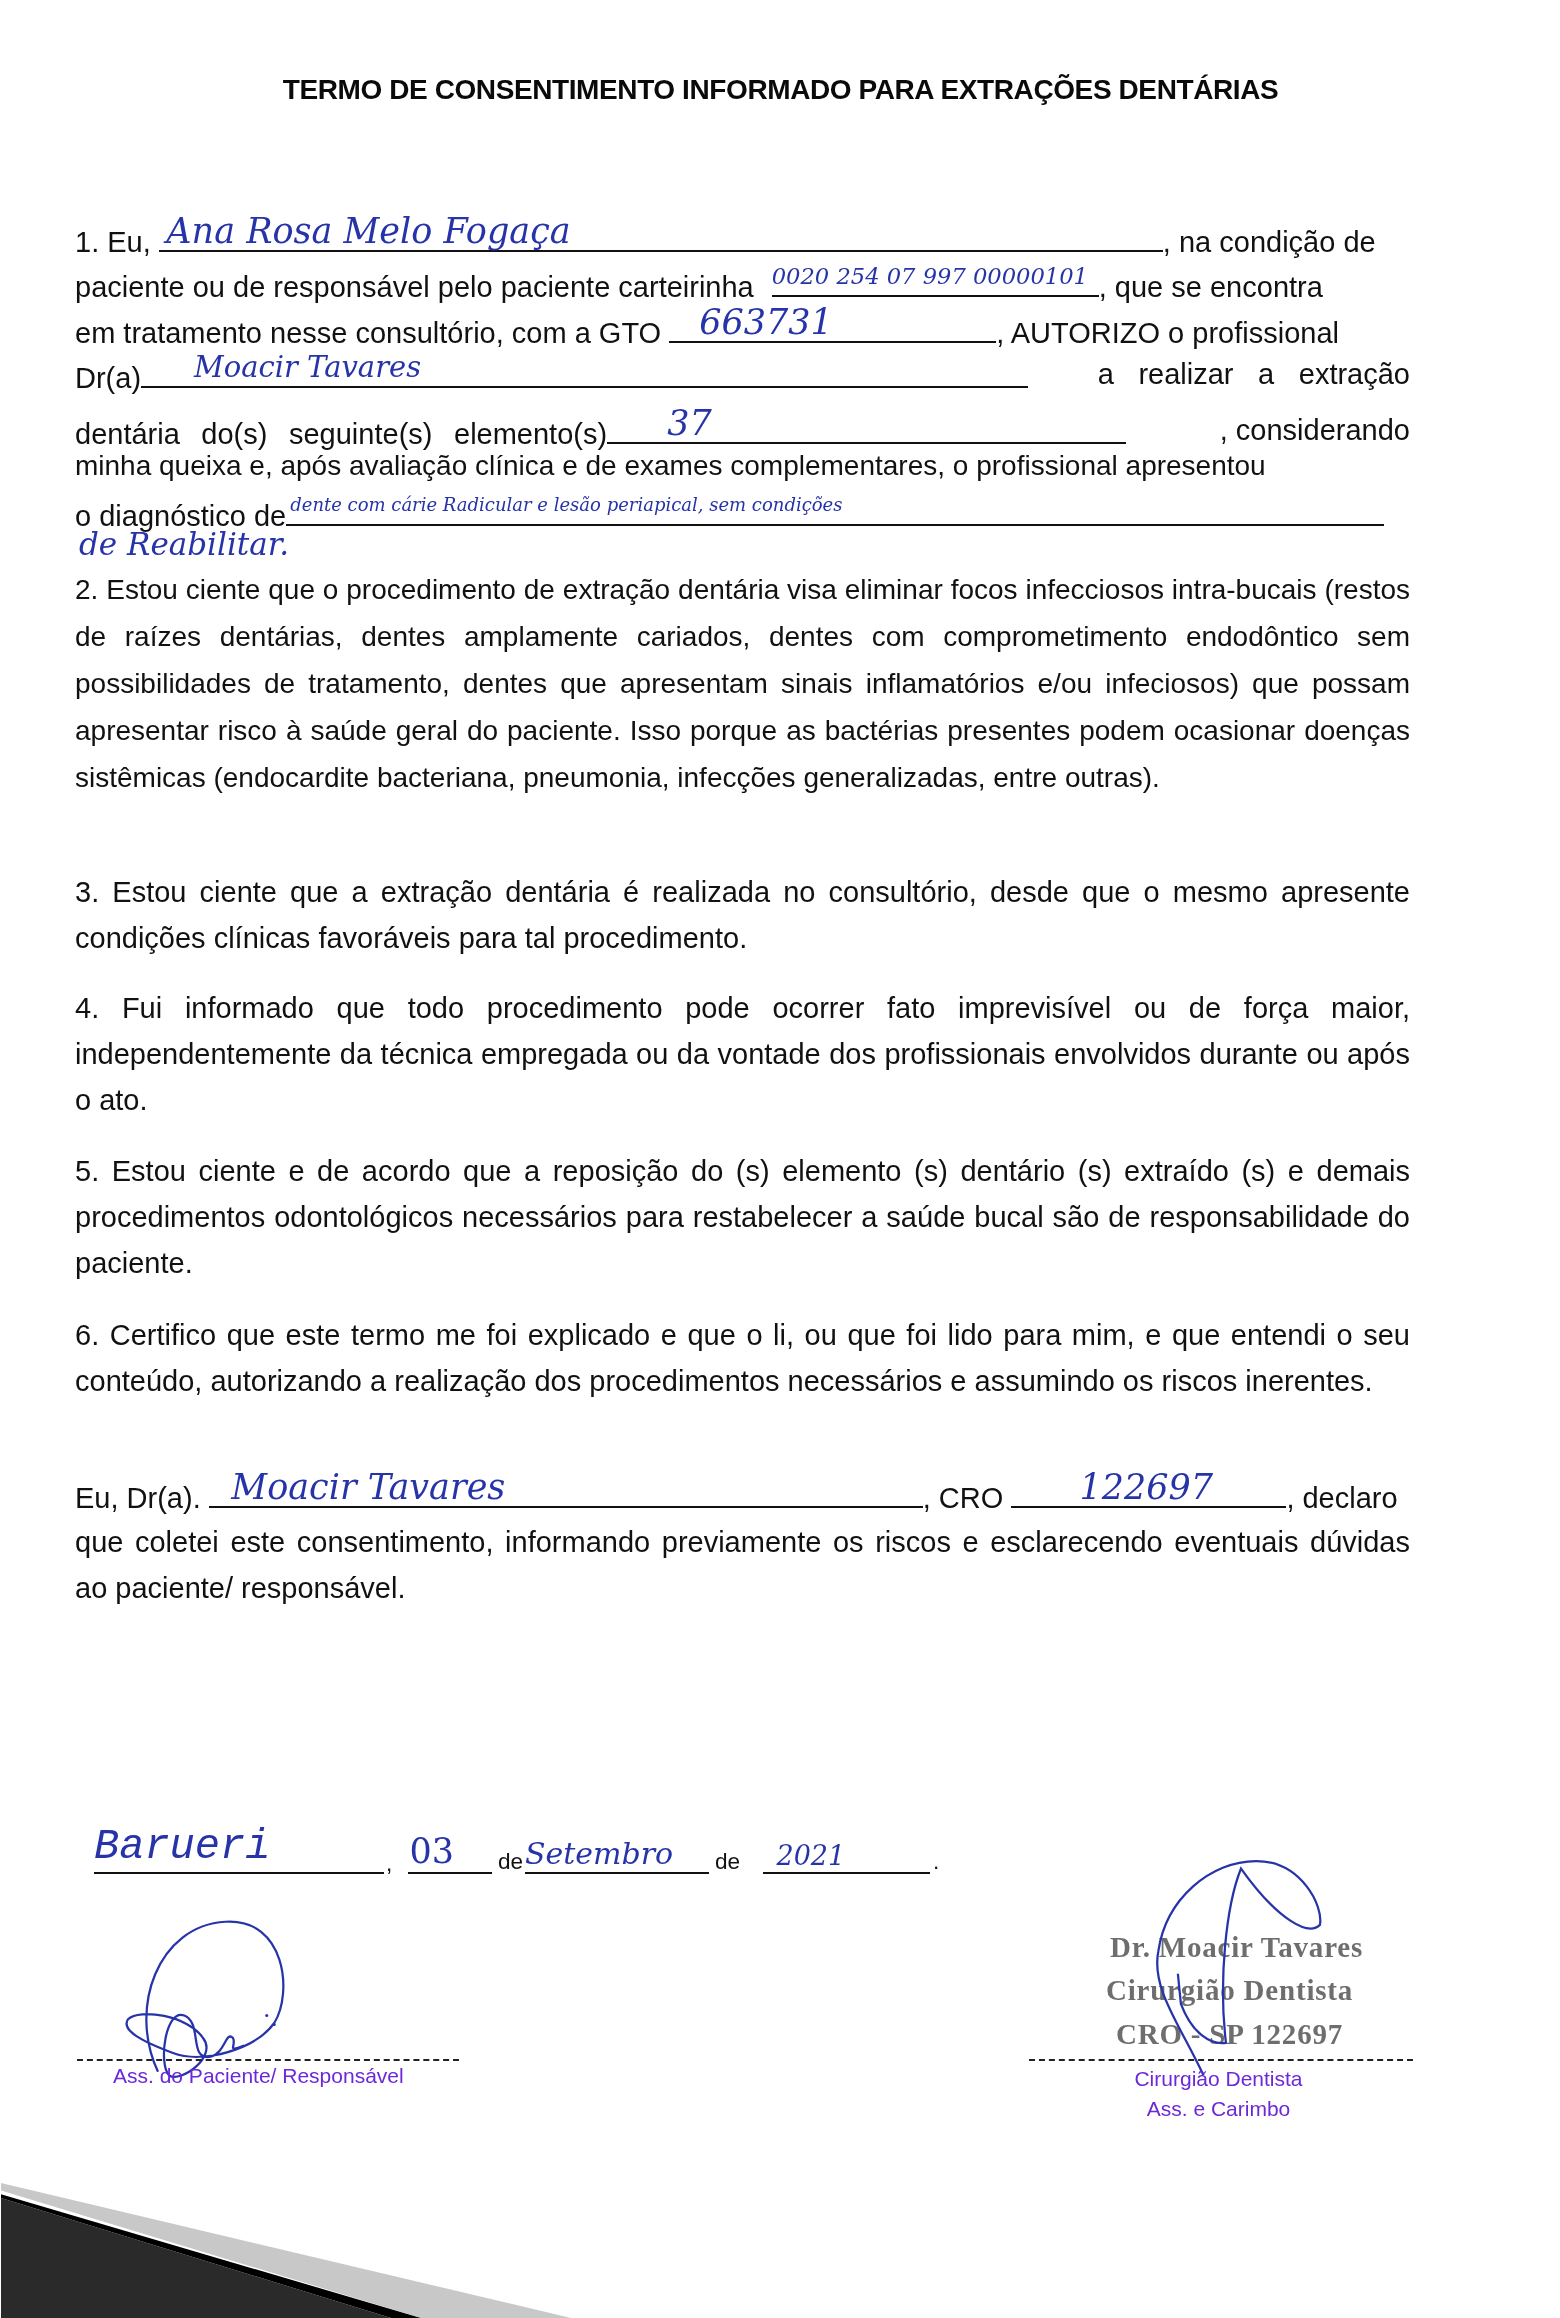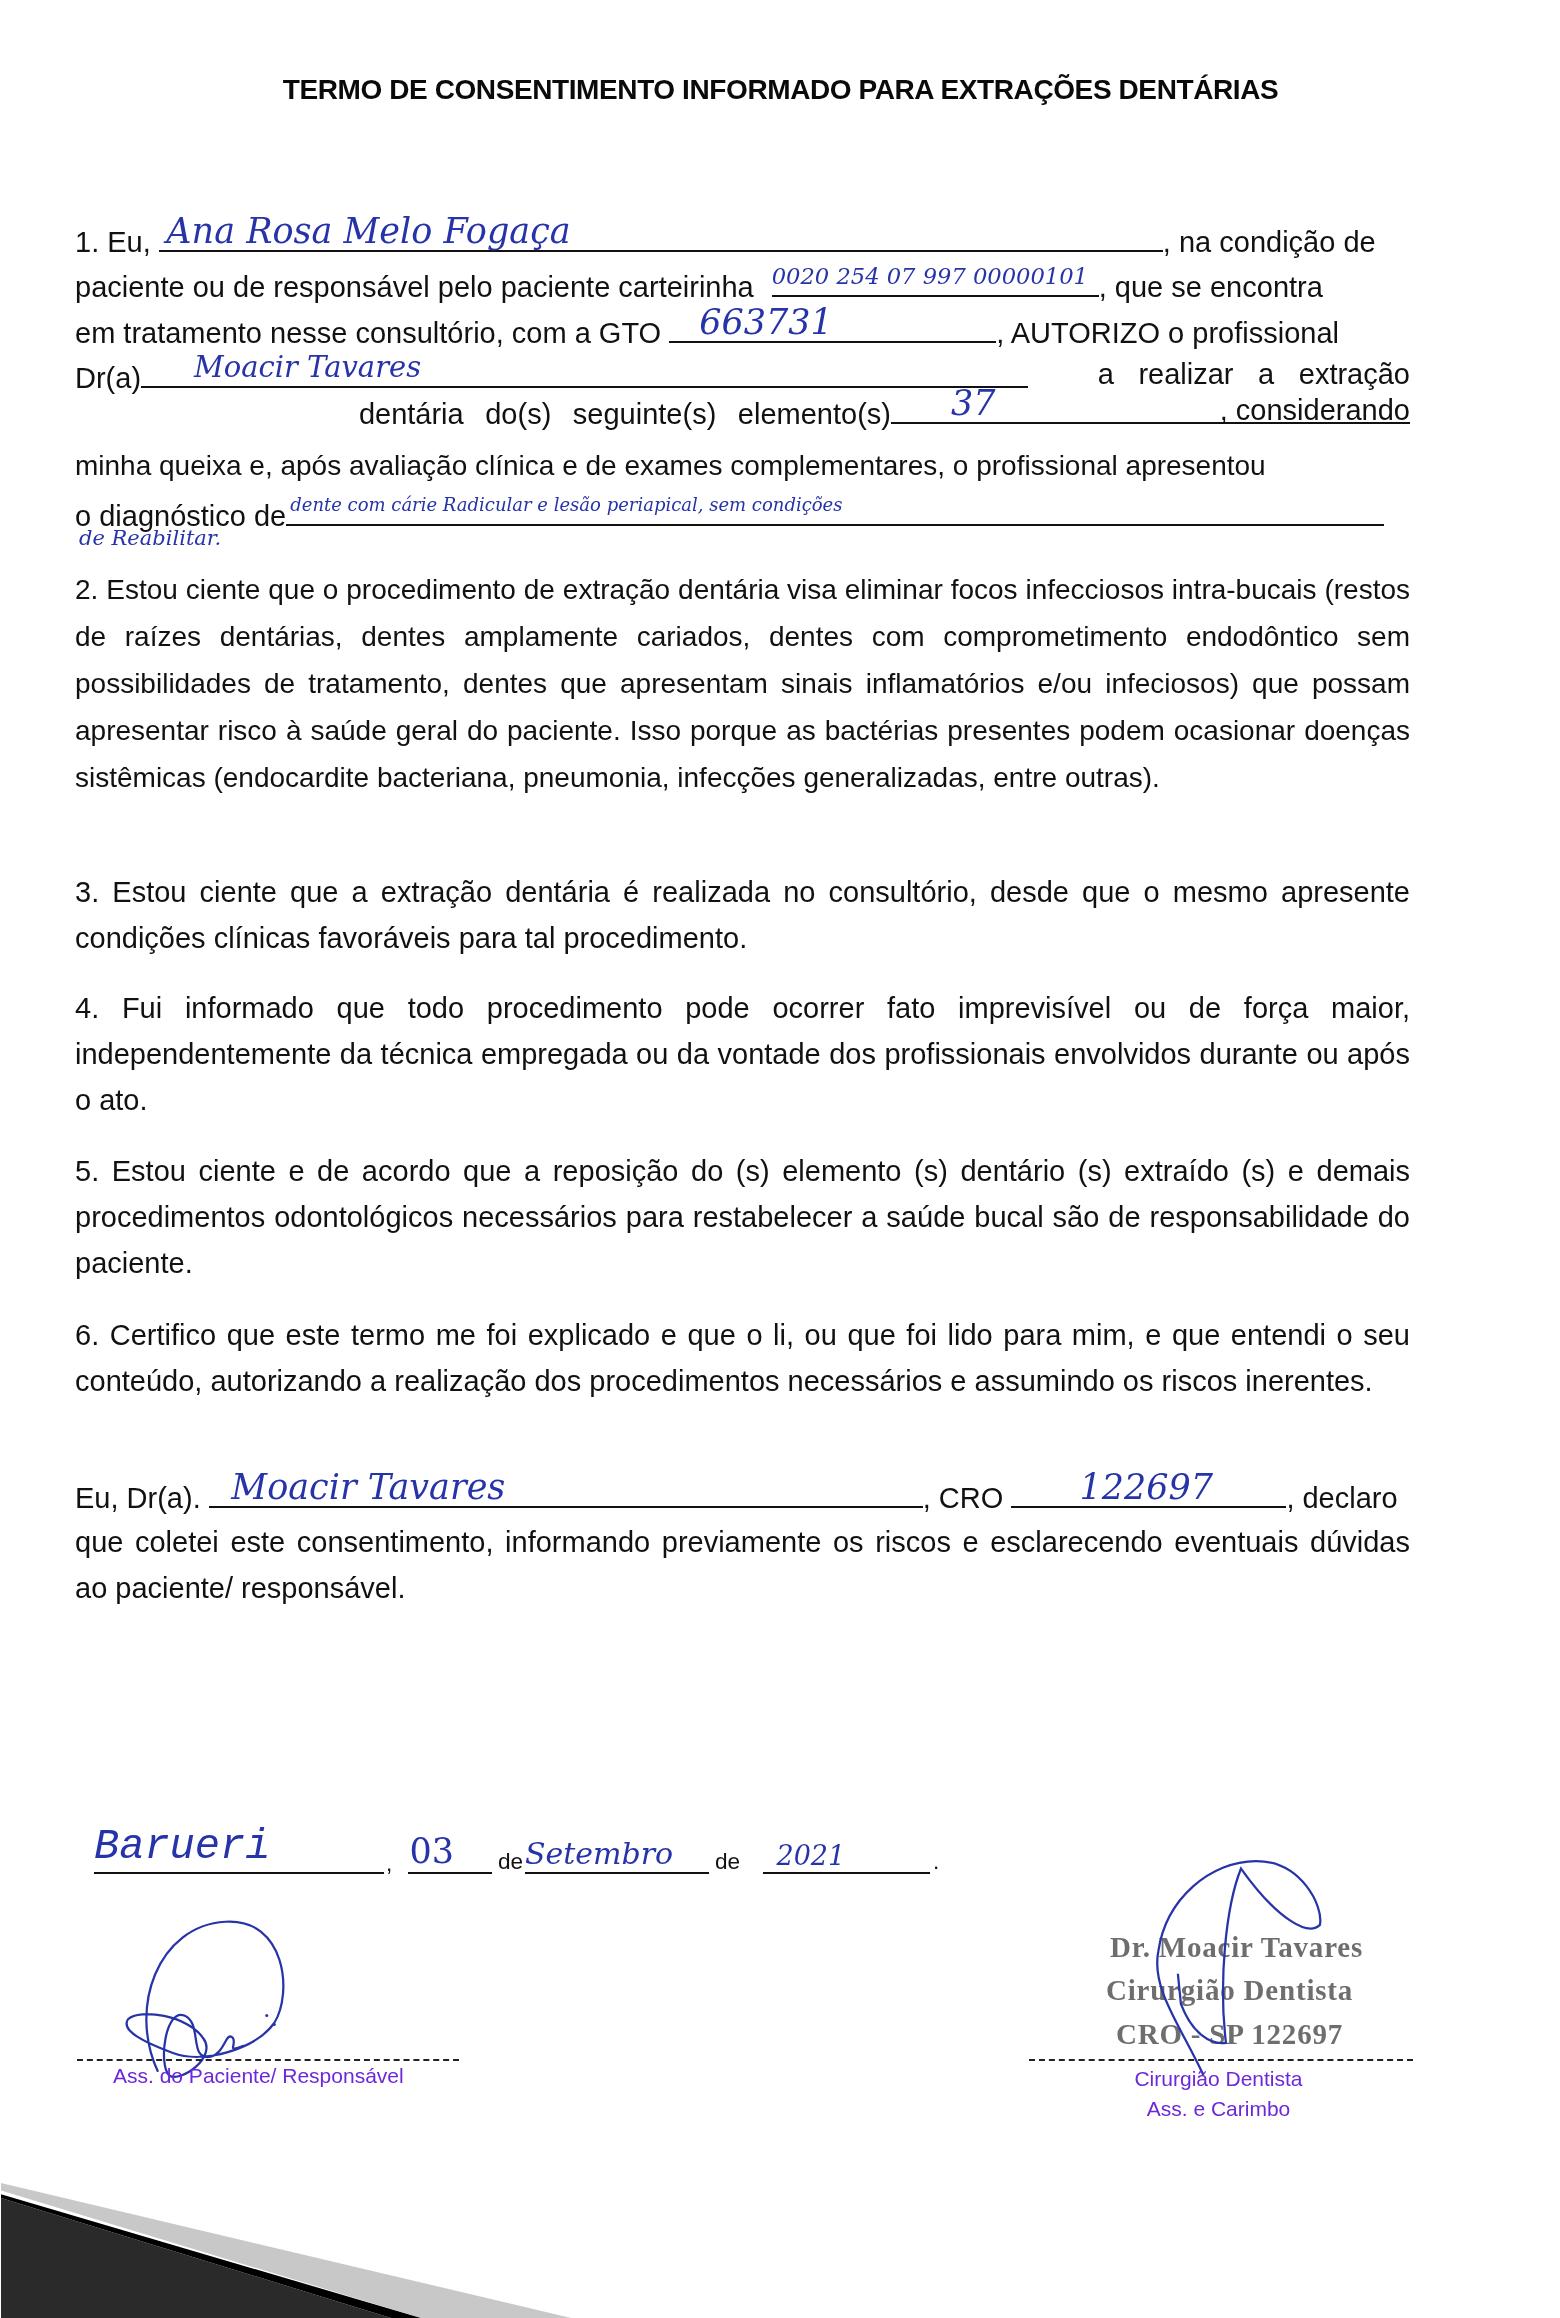--- a/index.html
+++ b/index.html
@@ -47,35 +47,35 @@
     </span><span>, AUTORIZO o profissional</span>
   </div>
 
   <div class="line" style="top:356px;">
     <span>Dr(a)</span><span class="field" style="width:887px;">
       <span class="hw hw-med" style="left:53px;">Moacir Tavares</span>
     </span>
     <span style="position:absolute; right:0; word-spacing:16.5px;">a realizar a extração</span>
   </div>
 
-  <div class="line" style="top:392px;text-align:right;">
+  <div class="line" style="top:412px;">
     <span style="word-spacing:13.5px;">dentária do(s) seguinte(s) elemento(s)</span><span class="field" style="width:519px;">
       <span class="hw hw-big" style="left:60px;">37</span>
     </span>
     <span style="position:absolute; right:0;">, considerando</span>
   </div>
 
   <div class="line" style="top:448px; font-size:28px;">minha queixa e, após avaliação clínica e de exames complementares, o profissional apresentou</div>
 
   <div class="line" style="top:494px;">
     <span>o diagnóstico de</span><span class="field" style="width:1098px;">
       <span class="hw hw-small" style="left:4px; font-size:18px;">dente com cárie Radicular e lesão periapical, sem condições</span>
     </span>
   </div>
-  <div class="hw-free" style="left:79px; top:526px; font-size:21px;">de Reabilitar.</div>
+  <div class="hw-free" style="left:79px; top:526px; font-size:31px;">de Reabilitar.</div>
 
   <div class="para" style="top:566px; font-size:28px; line-height:47px;">2. Estou ciente que o procedimento de extração dentária visa eliminar focos infecciosos intra-bucais (restos de raízes dentárias, dentes amplamente cariados, dentes com comprometimento endodôntico sem possibilidades de tratamento, dentes que apresentam sinais inflamatórios e/ou infeciosos) que possam apresentar risco à saúde geral do paciente. Isso porque as bactérias presentes podem ocasionar doenças sistêmicas (endocardite bacteriana, pneumonia, infecções generalizadas, entre outras).</div>
 
   <div class="para" style="top:869px;">3. Estou ciente que a extração dentária é realizada no consultório, desde que o mesmo apresente condições clínicas favoráveis para tal procedimento.</div>
 
   <div class="para" style="top:985px;">4. Fui informado que todo procedimento pode ocorrer fato imprevisível ou de força maior, independentemente da técnica empregada ou da vontade dos profissionais envolvidos durante ou após o ato.</div>
 
   <div class="para" style="top:1148px;">5. Estou ciente e de acordo que a reposição do (s) elemento (s) dentário (s) extraído (s) e demais procedimentos odontológicos necessários para restabelecer a saúde bucal são de responsabilidade do paciente.</div>
 
   <div class="para" style="top:1312px;">6. Certifico que este termo me foi explicado e que o li, ou que foi lido para mim, e que entendi o seu conteúdo, autorizando a realização dos procedimentos necessários e assumindo os riscos inerentes.</div>

